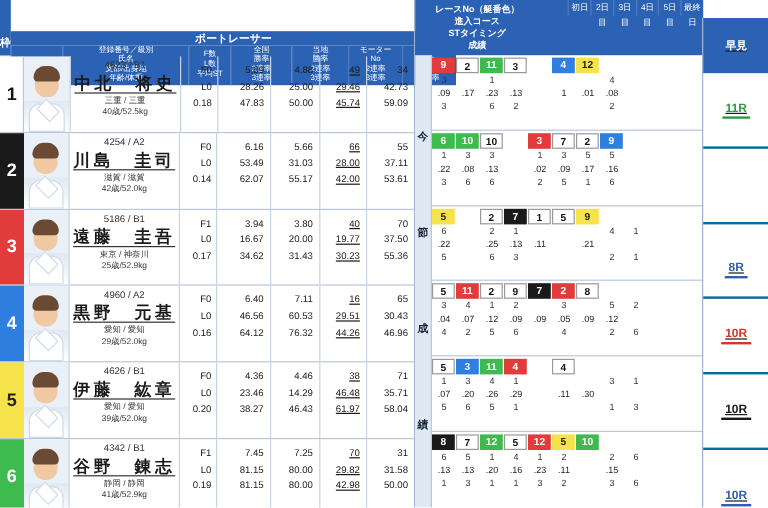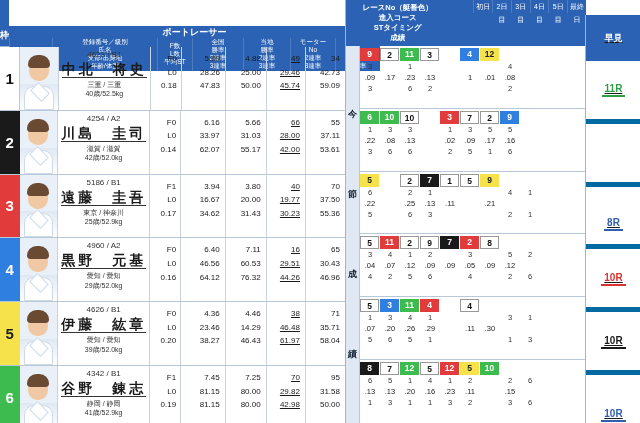--- a/index.html
+++ b/index.html
@@ -88,21 +88,21 @@
   .c-black{background:#1a1a1a;color:#fff;}
   .c-white{background:#fff;color:#111;border:1px solid #999;box-sizing:border-box;}
   .srow{display:flex;height:11px;font-size:7.5px;color:#333;}
   .scell{width:20px;text-align:center;line-height:11px;}
   .srow.st{color:#222;}
 
   
   .right{position:absolute;left:585px;top:15px;width:55px;height:423px;border-left:1px solid #9fb4d0;text-decoration:underline;}
   .r-head{height:46px;background:#2b62b3;color:#fff;font-size:9px;font-weight:bold;display:flex;align-items:center;justify-content:center;}
   .r-rows{}
-  .r-row{height:62.8px;border-bottom:5px solid #0369a1;display:flex;align-items:center;justify-content:center;box-sizing:border-box;}
+  .r-row{height:62.8px;border-bottom:2px solid #0369a1;display:flex;align-items:center;justify-content:center;box-sizing:border-box;}
   .badge{font-size:10px;font-weight:bold;padding:1px 3px;border-bottom:2px solid #e23b3b;}
   .badge.blue{color:#2f5fae;border-bottom-color:#2f5fae;margin-top:16px;}
   .badge.black{color:#1a1a1a;border-bottom-color:#1a1a1a;}
   .badge.red{color:#d8332f;border-bottom-color:#d8332f;}
   .badge.green{color:#2e9b46;border-bottom-color:#2e9b46;}
 </style>
 </head>
 <body>
 
 <div class="page">
@@ -241,21 +241,21 @@
         <div class="fl">
           <div>F0</div>
           <div>L0</div>
           <div>0.14</div>
         </div>
         <div class="num n-zen">
           <div>
               <span>6.16</span>
             </div>
           <div>
-              <span>33.97</span>
+              <span>53.49</span>
             </div>
           <div>
               <span>62.07</span>
             </div>
         </div>
         <div class="num n-tou">
           <div>
               <span>5.66</span>
             </div>
           <div>
@@ -535,21 +535,21 @@
             </div>
           <div>
               <span>29.82</span>
             </div>
           <div>
               <span>42.98</span>
             </div>
         </div>
         <div class="num n-boa">
           <div>
-              <span>95</span>
+              <span>31</span>
             </div>
           <div>
               <span>31.58</span>
             </div>
           <div>
               <span>50.00</span>
             </div>
         </div>
       </div>
 

